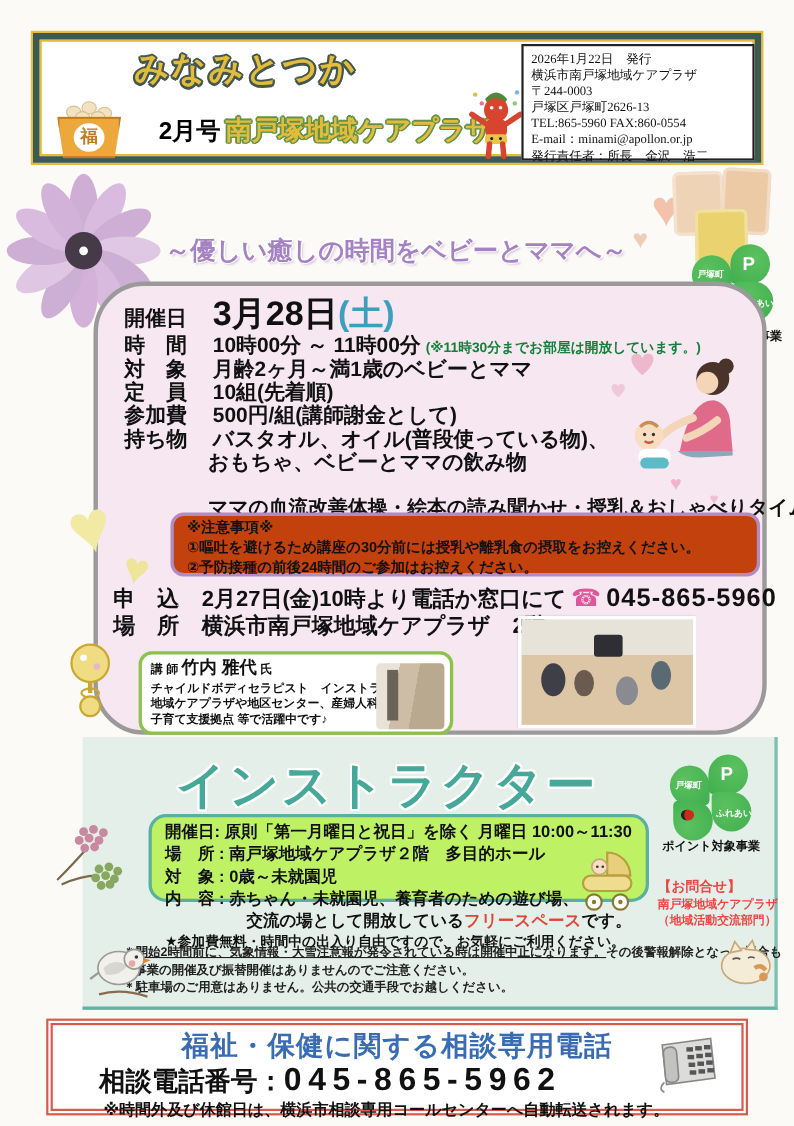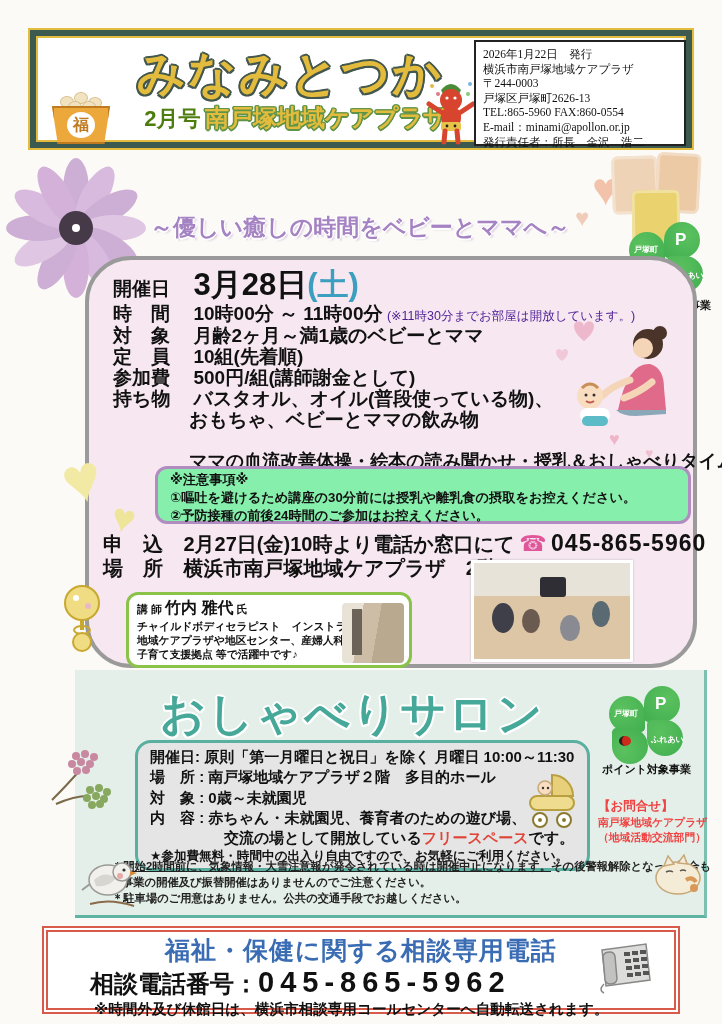--- a/index.html
+++ b/index.html
@@ -4,26 +4,26 @@
 <style>
   * { margin:0; padding:0; box-sizing:border-box; }
   body { background:#e8e8e4; font-family:"Liberation Sans","DejaVu Sans",sans-serif; }
   .page { position:relative; width:722px; height:1024px; margin:0 auto; background:#fbfaf6; overflow:hidden; }
   .abs { position:absolute; }
 
   
   .masthead { left:30px; top:30px; width:662px; height:118px; background:#fff;
     border:6px solid var(--header_border,#3d5a50);
     box-shadow:0 0 0 2px var(--gold,#d9c468), inset 0 0 0 2px var(--gold,#d9c468); }
-  .mast-title { left:86px; top:6px; width:336px; text-align:center; font-size:48px; font-weight:bold;
+  .mast-title { left:86px; top:6px; width:336px; text-align:left; font-size:31px; font-weight:bold;
     color:var(--gold,#e3bc3d); letter-spacing:2px;
     text-shadow:-2px 0 0 #44584e,2px 0 0 #44584e,0 -2px 0 #44584e,0 2px 0 #44584e,
       -1.5px -1.5px 0 #44584e,1.5px -1.5px 0 #44584e,-1.5px 1.5px 0 #44584e,1.5px 1.5px 0 #44584e; }
   .mast-line2 { left:100px; top:66px; width:320px; text-align:center; white-space:nowrap; }
-  .issue { font-size:22px; font-weight:bold; color:#4d7c0f; }
+  .issue { font-size:22px; font-weight:bold; color:#000000; }
   .org { font-size:24px; font-weight:bold; color:var(--gold,#e9c53f);
     text-shadow:-1.5px 0 0 #5f9348,1.5px 0 0 #5f9348,0 -1.5px 0 #5f9348,0 1.5px 0 #5f9348,
       -1px -1px 0 #5f9348,1px -1px 0 #5f9348,-1px 1px 0 #5f9348,1px 1px 0 #5f9348; }
   .infobox { left:438px; top:4px; width:212px; height:106px; border:2px solid #222; background:#fff;
     padding:5px 7px; font-family:"Liberation Serif","DejaVu Serif",serif;
     font-size:11.5px; line-height:1.27; color:#111; white-space:nowrap; }
   .fuku { left:12px; top:52px; width:66px; height:56px; }
   .fuku-box { position:absolute; left:4px; top:18px; width:58px; height:38px; background:#eda83c;
     border:2px solid #c07a20; clip-path:polygon(0 0,100% 0,90% 100%,10% 100%); }
   .fuku-char { position:absolute; left:19px; top:24px; width:28px; height:26px; background:#fff;
@@ -53,22 +53,22 @@
     border-left:3px solid #222; }
   .badge-caption { margin-top:2px; font-size:11px; font-weight:bold; color:#111; white-space:nowrap; }
 
   .pinkbox { left:85px; top:256px; width:612px; height:412px; background:var(--pink_box_bg,#f6e7f0);
     border:4px solid #9a9a9a; border-radius:46px; }
   .row-label { display:inline-block; width:76px; font-size:19px; font-weight:bold; color:#111; }
   .row-val { font-size:19px; font-weight:bold; color:#111; }
   .sched { white-space:nowrap; }
   .date-big { font-size:31px; font-weight:bold; color:#111; }
   .date-day { font-size:31px; font-weight:bold; color:var(--date_blue,#3d9fc0); }
-  .small-note { font-size:12.5px; font-weight:normal; color:#4c1d95; }
-  .noticebox { left:66px; top:206px; width:536px; height:58px; background:#86efac;
+  .small-note { font-size:12.5px; font-weight:bold; color:#15803d; }
+  .noticebox { left:66px; top:206px; width:536px; height:58px; background:#c2410c;
     border:3px solid var(--notice_border,#b08cc0); border-radius:12px; padding:2px 12px;
     font-size:13.2px; font-weight:bold; color:#111; line-height:1.38; white-space:nowrap; }
   .phone-ico { font-size:22px; color:var(--phone_pink,#e0569a); }
   .apply-phone { font-size:23px; font-weight:bold; letter-spacing:1px; color:#111; }
 
   .instructorbox { left:37px; top:332px; width:286px; height:76px; background:#fff;
     border:3px solid var(--instructor_border,#8bc34a); border-radius:12px; padding:3px 8px;
     font-size:10.8px; font-weight:bold; line-height:1.3; color:#111; white-space:nowrap; }
   .inst-photo { position:absolute; right:5px; top:8px; width:62px; height:60px; border-radius:4px;
     background:linear-gradient(100deg,#e9e2d6 0 30%,#cdbda6 30% 55%,#b9a98e 55% 100%); }
@@ -77,21 +77,21 @@
     background:linear-gradient(180deg,#e7e3d9 0 34%,#dcc6a6 34% 100%); box-shadow:0 0 2px #bbb; }
   .blob { position:absolute; border-radius:50%; }
 
   
   .salonpanel { left:75px; top:670px; width:632px; height:248px; background:var(--mint_bg,#e4efe9);
     border-right:3px solid #7cc0b0; border-bottom:3px solid #5fb3a3; }
   .salon-title { left:160px; top:684px; width:380px; text-align:center; font-size:45px; font-weight:bold;
     letter-spacing:2px; color:var(--teal_title,#45a898); white-space:nowrap;
     text-shadow:-2px 0 0 #fff,2px 0 0 #fff,0 -2px 0 #fff,0 2px 0 #fff,
       -1.5px -1.5px 0 #fff,1.5px -1.5px 0 #fff,-1.5px 1.5px 0 #fff,1.5px 1.5px 0 #fff; }
-  .salonbox { left:135px; top:740px; width:455px; height:131px; background:#e5e5e5;
+  .salonbox { left:135px; top:740px; width:455px; height:80px; background:#bef264;
     border:3px solid var(--salon_border,#59b0a0); border-radius:16px; padding:4px 12px;
     font-size:15px; font-weight:bold; color:#111; line-height:1.35; white-space:nowrap; }
   .salonbox .indent { padding-left:74px; }
   .hl-red { color:var(--free_space_red,#e04438);margin-top:44px; }
   .salon-star { font-size:12.6px; }
   .contact { left:598px; top:798px; width:116px; font-weight:bold; color:#ef4444; white-space:nowrap; }
   .contact .t { font-size:12.5px; }
   .contact .l { font-size:10.8px; line-height:1.35; }
   .notes { left:112px; top:858px; width:545px; font-size:11.3px; font-weight:bold; color:#222;
     line-height:1.42; white-space:nowrap; }
@@ -317,21 +317,21 @@
   <svg class="abs" style="left:56px;top:582px;" width="52" height="74" viewBox="0 0 52 74">
     <circle cx="26" cy="21" r="17" fill="#f0dc82" stroke="#c8a830" stroke-width="2"></circle>
     <circle cx="20" cy="16" r="3" fill="#fff"></circle>
       <circle cx="32" cy="24" r="3" fill="#e8b8c8"></circle>
     <path d="M26,38 L26,48" stroke="#c8a830" stroke-width="4"></path>
     <ellipse cx="26" cy="48" rx="8" ry="4" fill="none" stroke="#c8a830" stroke-width="2"></ellipse>
     <circle cx="26" cy="60" r="9" fill="#f0dc82" stroke="#c8a830" stroke-width="2"></circle>
   </svg>
 
   <div class="abs salonpanel"></div>
-  <div class="abs salon-title">おしゃべりサロン</div>
+  <div class="abs salon-title">インストラクター</div>
 
   <div class="abs badge" style="left:602px;top:686px;">
     <div class="clover">
       <div class="leaf leaf-tl"></div>
       <div class="leaf leaf-tr"></div>
       <div class="leaf leaf-bl"></div>
       <div class="leaf leaf-br"></div>
       <span class="clover-txt" style="left:5px;top:22px;font-size:8px;">戸塚町</span>
       <span class="clover-txt" style="left:46px;top:8px;font-size:17px;">P</span>
       <span class="clover-txt" style="left:42px;top:48px;font-size:8px;">ふれあい</span>

